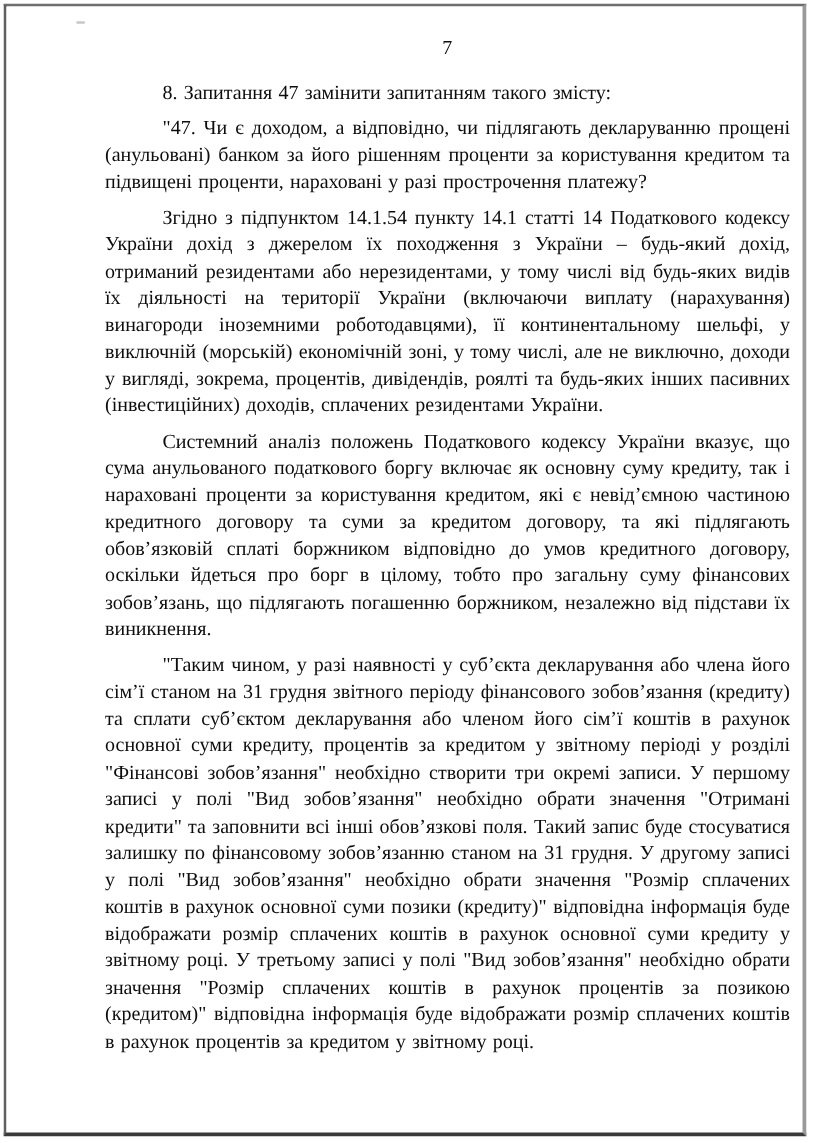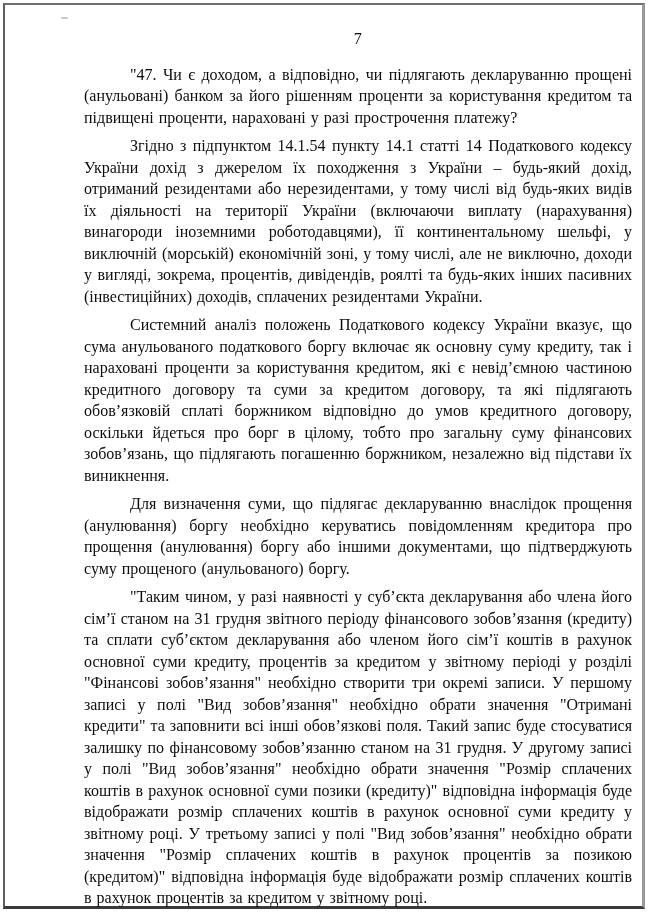--- a/index.html
+++ b/index.html
@@ -59,18 +59,18 @@
   }
 </style>
 </head>
 <body>
 
 <div class="page-frame"></div>
 <div class="scan-artifact"></div>
 
 <div class="content">
   <div class="page-number">7</div>
+  <p class="doc-paragraph">8. Запитання 47 замінити запитанням такого змісту:</p>
   <p class="doc-paragraph">"47. Чи є доходом, а відповідно, чи підлягають декларуванню прощені (анульовані) банком за його рішенням проценти за користування кредитом та підвищені проценти, нараховані у разі прострочення платежу?</p>
   <p class="doc-paragraph">Згідно з підпунктом 14.1.54 пункту 14.1 статті 14 Податкового кодексу України дохід з джерелом їх походження з України – будь-який дохід, отриманий резидентами або нерезидентами, у тому числі від будь-яких видів їх діяльності на території України (включаючи виплату (нарахування) винагороди іноземними роботодавцями), її континентальному шельфі, у виключній (морській) економічній зоні, у тому числі, але не виключно, доходи у вигляді, зокрема, процентів, дивідендів, роялті та будь-яких інших пасивних (інвестиційних) доходів, сплачених резидентами України.</p>
   <p class="doc-paragraph">Системний аналіз положень Податкового кодексу України вказує, що сума анульованого податкового боргу включає як основну суму кредиту, так і нараховані проценти за користування кредитом, які є невід’ємною частиною кредитного договору та суми за кредитом договору, та які підлягають обов’язковій сплаті боржником відповідно до умов кредитного договору, оскільки йдеться про борг в цілому, тобто про загальну суму фінансових зобов’язань, що підлягають погашенню боржником, незалежно від підстави їх виникнення.</p>
-  <p class="doc-paragraph">Для визначення суми, що підлягає декларуванню внаслідок прощення (анулювання) боргу необхідно керуватись повідомленням кредитора про прощення (анулювання) боргу або іншими документами, що підтверджують суму прощеного (анульованого) боргу.</p>
   <p class="doc-paragraph">"Таким чином, у разі наявності у суб’єкта декларування або члена його сім’ї станом на 31 грудня звітного періоду фінансового зобов’язання (кредиту) та сплати суб’єктом декларування або членом його сім’ї коштів в рахунок основної суми кредиту, процентів за кредитом у звітному періоді у розділі "Фінансові зобов’язання" необхідно створити три окремі записи. У першому записі у полі "Вид зобов’язання" необхідно обрати значення "Отримані кредити" та заповнити всі інші обов’язкові поля. Такий запис буде стосуватися залишку по фінансовому зобов’язанню станом на 31 грудня. У другому записі у полі "Вид зобов’язання" необхідно обрати значення "Розмір сплачених коштів в рахунок основної суми позики (кредиту)" відповідна інформація буде відображати розмір сплачених коштів в рахунок основної суми кредиту у звітному році. У третьому записі у полі "Вид зобов’язання" необхідно обрати значення "Розмір сплачених коштів в рахунок процентів за позикою (кредитом)" відповідна інформація буде відображати розмір сплачених коштів в рахунок процентів за кредитом у звітному році.</p>
 </div>
 
 </body></html>

